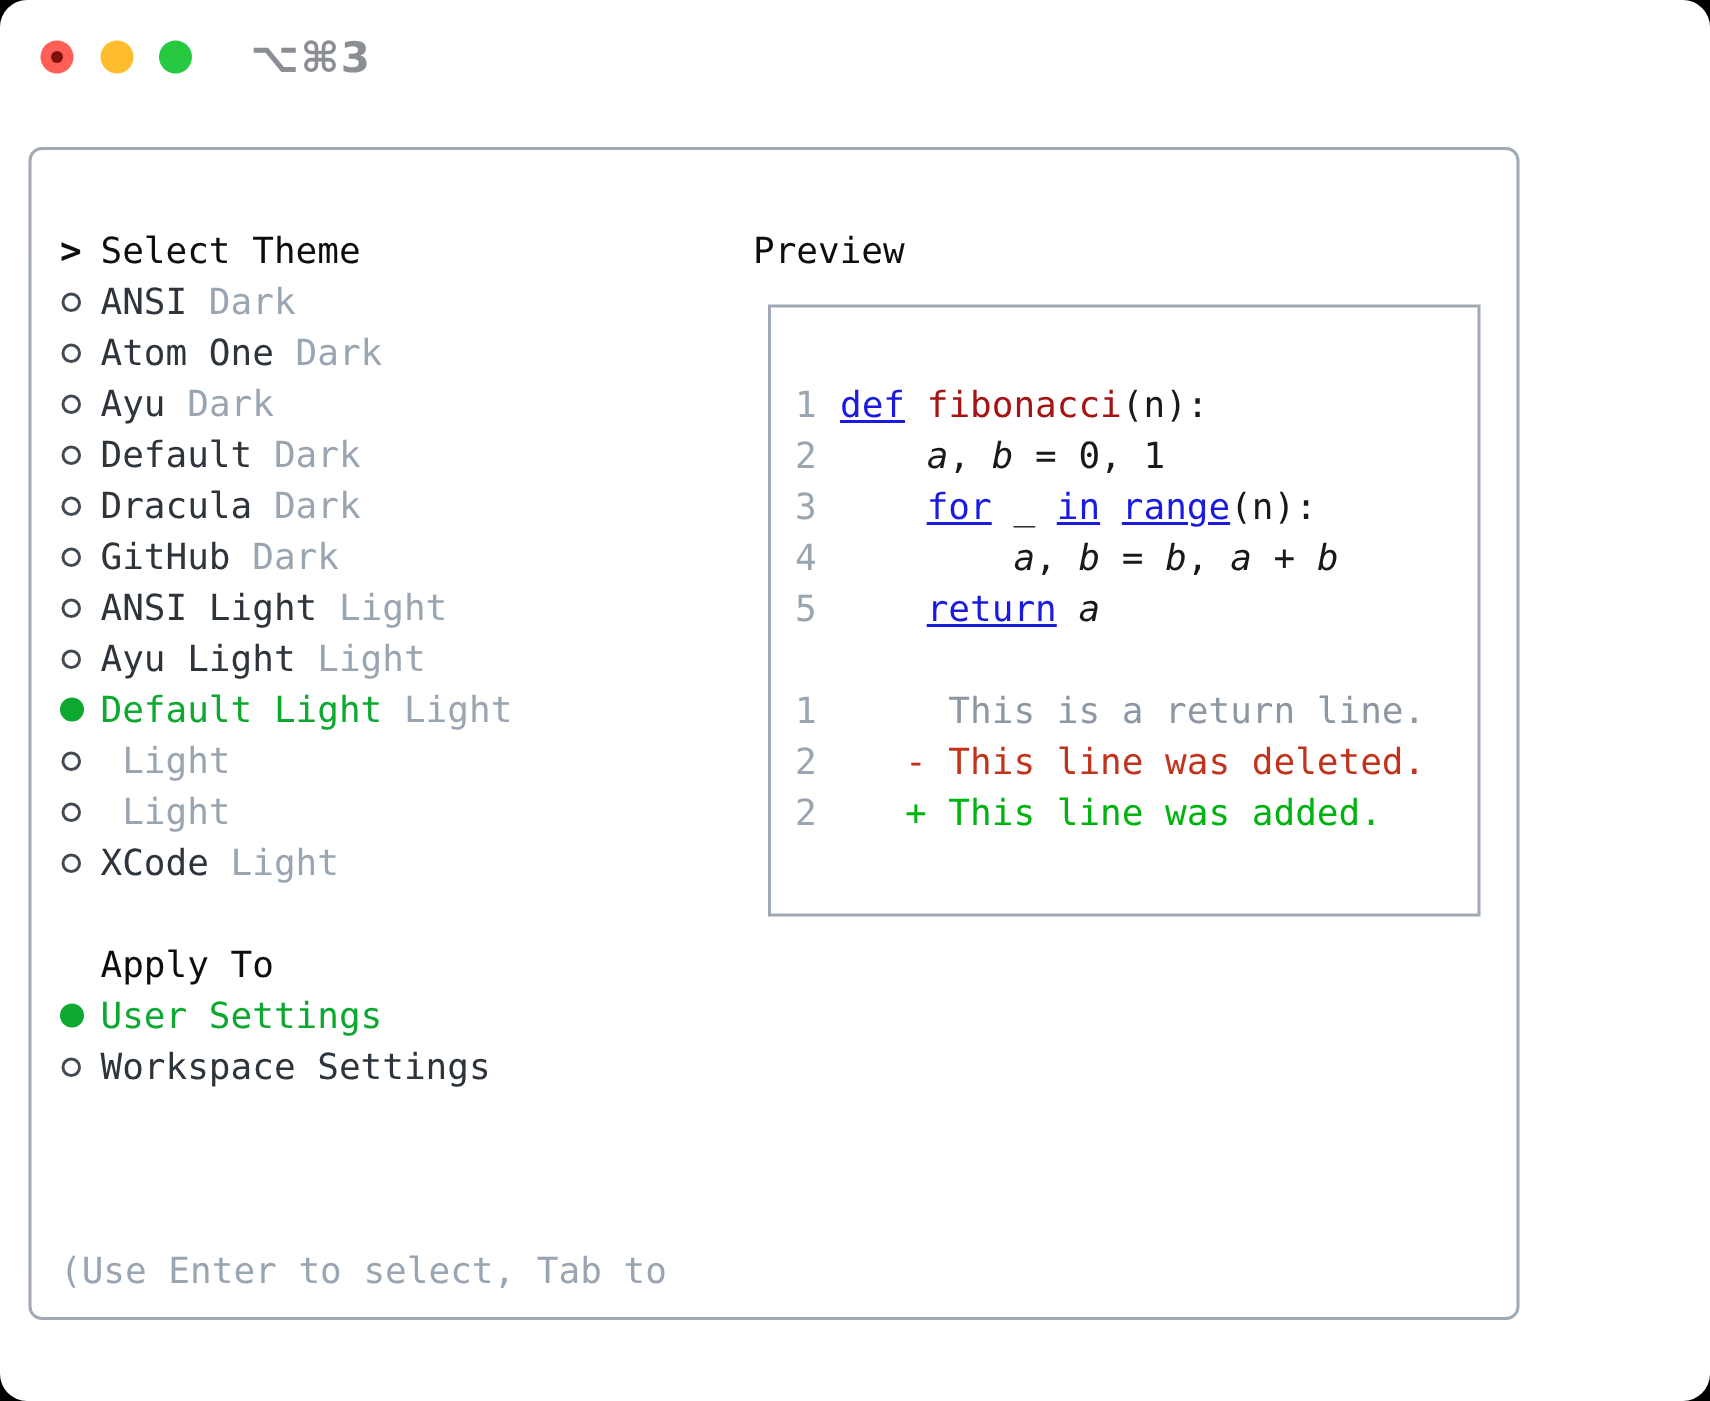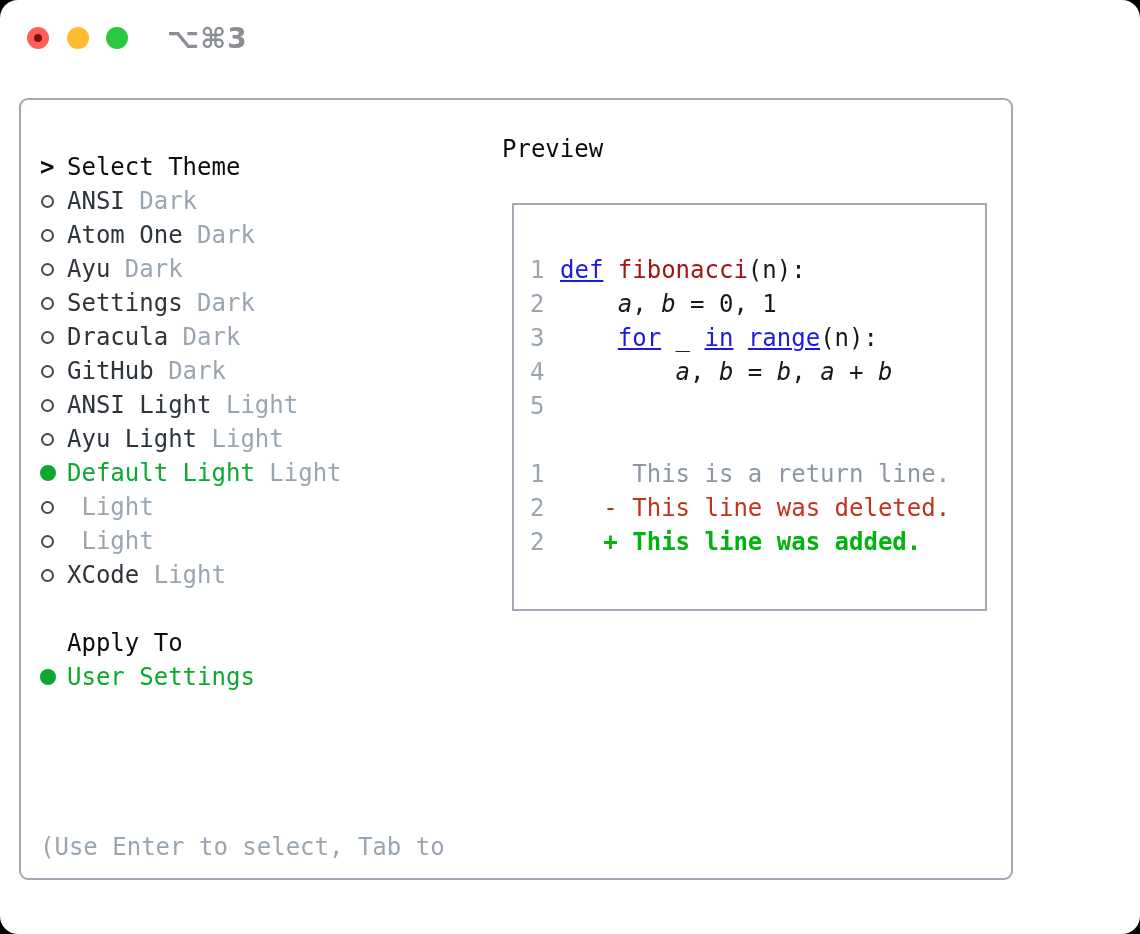--- a/index.html
+++ b/index.html
@@ -33,35 +33,35 @@
   .arrow{font-weight:bold;color:var(--heading-black);font-size:24px;}
   .item-label{color:var(--text-dark);}
   .item-variant{color:var(--muted-gray);}
   .sel .item-label{color:var(--ui-green);}
   .heading{font-weight:normal;color:var(--heading-black);}
   
   .theme-section{position:absolute;left:19px;top:50px;}
   .apply-section{position:absolute;left:19px;top:526px;}
   .hint{position:absolute;left:19px;top:662px;color:var(--muted-gray);font-size:24px;line-height:34px;white-space:pre;}
   
-  .preview-title{position:absolute;left:481px;top:32px;}
+  .preview-title{position:absolute;left:481px;top:50px;}
   .preview-box{
     position:absolute;left:491px;top:103px;width:475px;height:408px;
     border:2px solid var(--border-gray);background:#fff;
     padding:48px 0 0 16px;overflow:hidden;
   }
   .pline{display:flex;height:34px;align-items:center;font-size:24px;white-space:pre;}
   .lnum{width:30px;flex:0 0 30px;color:var(--muted-gray);}
   .tok{color:#17191c;}
   .tok.kw{color:var(--keyword-blue);text-decoration:underline;}
   .tok.fn{color:var(--function-red);}
   .tok.it{font-style:italic;}
   .diff-context{color:var(--context-gray);}
   .diff-deleted{color:var(--diff-red);}
-  .diff-added{color:var(--diff-green);font-weight:bold;}
+  .diff-added{color:var(--diff-green);}
 </style>
 </head>
 <body>
 
 <div class="window">
 
   <div class="titlebar">
     <div class="traffic red"></div>
     <div class="traffic yellow"></div>
     <div class="traffic green"></div>
@@ -72,57 +72,58 @@
 
     <div class="theme-section">
       <div class="row">
         <span class="marker"><span class="arrow">&gt;</span></span>
         <span class="heading">Select Theme</span>
       </div>
       <div id="theme-items">
           <div class="row"><span class="marker"><span class="circle"></span></span><span class="item-label">ANSI</span><span class="item-variant"> Dark</span></div>
           <div class="row"><span class="marker"><span class="circle"></span></span><span class="item-label">Atom One</span><span class="item-variant"> Dark</span></div>
           <div class="row"><span class="marker"><span class="circle"></span></span><span class="item-label">Ayu</span><span class="item-variant"> Dark</span></div>
-          <div class="row"><span class="marker"><span class="circle"></span></span><span class="item-label">Settings</span><span class="item-variant"> Dark</span></div>
+          <div class="row"><span class="marker"><span class="circle"></span></span><span class="item-label">Default</span><span class="item-variant"> Dark</span></div>
           <div class="row"><span class="marker"><span class="circle"></span></span><span class="item-label">Dracula</span><span class="item-variant"> Dark</span></div>
           <div class="row"><span class="marker"><span class="circle"></span></span><span class="item-label">GitHub</span><span class="item-variant"> Dark</span></div>
           <div class="row"><span class="marker"><span class="circle"></span></span><span class="item-label">ANSI Light</span><span class="item-variant"> Light</span></div>
           <div class="row"><span class="marker"><span class="circle"></span></span><span class="item-label">Ayu Light</span><span class="item-variant"> Light</span></div>
           <div class="row sel"><span class="marker"><span class="circle filled"></span></span><span class="item-label">Default Light</span><span class="item-variant"> Light</span></div>
           <div class="row"><span class="marker"><span class="circle"></span></span><span class="item-variant"> Light</span></div>
           <div class="row"><span class="marker"><span class="circle"></span></span><span class="item-variant"> Light</span></div>
           <div class="row"><span class="marker"><span class="circle"></span></span><span class="item-label">XCode</span><span class="item-variant"> Light</span></div>
         </div>
     </div>
 
     <div class="apply-section">
       <div class="row">
         <span class="marker"></span>
         <span class="item-label" style="color:var(--heading-black)">Apply To</span>
       </div>
       <div id="apply-items">
           <div class="row sel"><span class="marker"><span class="circle filled"></span></span><span class="item-label">User Settings</span></div>
+          <div class="row"><span class="marker"><span class="circle"></span></span><span class="item-label">Workspace Settings</span></div>
         </div>
     </div>
 
     <div class="hint">
       <div>(Use Enter to select, Tab to</div>
       <div>change focus)</div>
     </div>
 
     <div class="preview-title row">
       <span class="heading">Preview</span>
     </div>
 
     <div class="preview-box" id="preview-box">
         <div class="pline"><span class="lnum">1</span><span><span class="tok kw">def</span><span class="tok"> </span><span class="tok fn">fibonacci</span><span class="tok">(n):</span></span></div>
         <div class="pline"><span class="lnum">2</span><span><span class="tok">    </span><span class="tok it">a</span><span class="tok">, </span><span class="tok it">b</span><span class="tok"> = 0, 1</span></span></div>
         <div class="pline"><span class="lnum">3</span><span><span class="tok">    </span><span class="tok kw">for</span><span class="tok"> _ </span><span class="tok kw">in</span><span class="tok"> </span><span class="tok kw">range</span><span class="tok">(n):</span></span></div>
         <div class="pline"><span class="lnum">4</span><span><span class="tok">        </span><span class="tok it">a</span><span class="tok">, </span><span class="tok it">b</span><span class="tok"> = </span><span class="tok it">b</span><span class="tok">, </span><span class="tok it">a</span><span class="tok"> + </span><span class="tok it">b</span></span></div>
-        <div class="pline"><span class="lnum">5</span></div>
+        <div class="pline"><span class="lnum">5</span><span><span class="tok">    </span><span class="tok kw">return</span><span class="tok"> </span><span class="tok it">a</span></span></div>
         <div class="pline"></div>
         <div class="pline"><span class="lnum">1</span><span class="diff-context">     This is a return line.</span></div>
         <div class="pline"><span class="lnum">2</span><span class="diff-deleted">   - This line was deleted.</span></div>
         <div class="pline"><span class="lnum">2</span><span class="diff-added">   + This line was added.</span></div>
       </div>
 
   </div>
 </div>
 
 </body></html>

